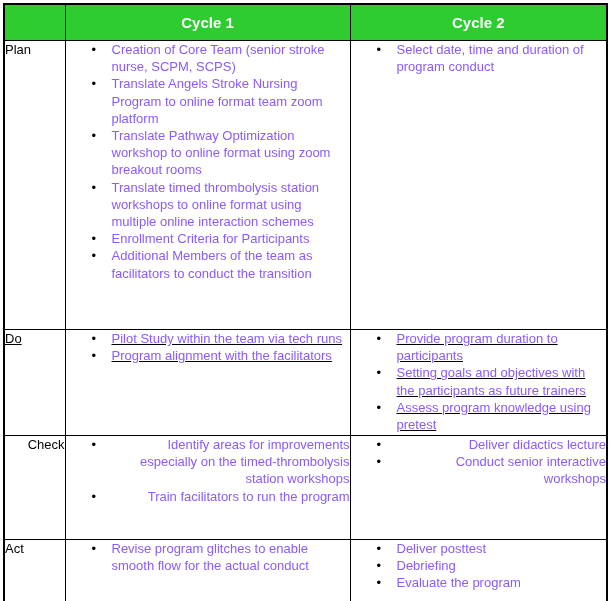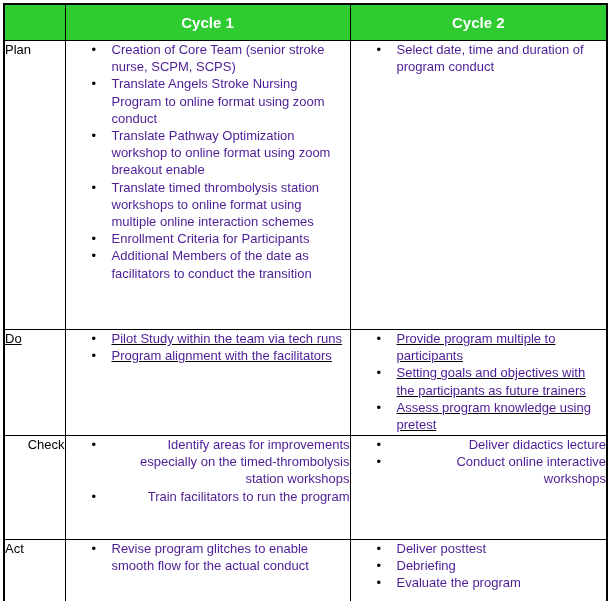--- a/index.html
+++ b/index.html
@@ -74,21 +74,21 @@
 
   ul.bullets {
     margin: 0;
     padding: 0 0 0 46px;
     list-style: none;
   }
   ul.bullets li {
     position: relative;
     font-size: 13px;
     line-height: 17.2px;
-    color: #4c1d95;
+    color: #8b5cf6;
     margin: 0 0 0 0;
     padding: 0 0 0 0;
     text-indent: 0;
   }
   ul.bullets li::before {
     content: "\2022";
     position: absolute;
     left: -20px;
     top: 0;
     font-size: 13px;
@@ -119,63 +119,63 @@
         <th>Cycle 2</th>
       </tr>
     </thead>
     <tbody>
 
       <tr class="row-plan">
         <td class="phase">Plan</td>
         <td class="items">
           <ul class="bullets">
             <li>Creation of Core Team (senior stroke nurse, SCPM, SCPS)</li>
-            <li>Translate Angels Stroke Nursing Program to online format using zoom conduct</li>
-            <li>Translate Pathway Optimization workshop to online format using zoom breakout enable</li>
+            <li>Translate Angels Stroke Nursing Program to online format team zoom platform</li>
+            <li>Translate Pathway Optimization workshop to online format using zoom breakout rooms</li>
             <li>Translate timed thrombolysis station workshops to online format using multiple online interaction schemes</li>
             <li>Enrollment Criteria for Participants</li>
-            <li>Additional Members of the date as facilitators to conduct the transition</li>
+            <li>Additional Members of the team as facilitators to conduct the transition</li>
           </ul>
         </td>
         <td class="items">
           <ul class="bullets">
             <li>Select date, time and duration of program conduct</li>
           </ul>
         </td>
       </tr>
 
       <tr class="row-do">
         <td class="phase">Do</td>
         <td class="items">
           <ul class="bullets">
             <li>Pilot Study within the team via tech runs</li>
             <li>Program alignment with the facilitators</li>
           </ul>
         </td>
         <td class="items">
           <ul class="bullets">
-            <li>Provide program multiple to participants</li>
+            <li>Provide program duration to participants</li>
             <li>Setting goals and objectives with the participants as future trainers</li>
             <li>Assess program knowledge using pretest</li>
           </ul>
         </td>
       </tr>
 
       <tr class="row-check">
         <td class="phase">Check</td>
         <td class="items">
           <ul class="bullets">
             <li>Identify areas for improvements especially on the timed-thrombolysis station workshops</li>
             <li>Train facilitators to run the program</li>
           </ul>
         </td>
         <td class="items">
           <ul class="bullets">
             <li>Deliver didactics lecture</li>
-            <li>Conduct online interactive workshops</li>
+            <li>Conduct senior interactive workshops</li>
           </ul>
         </td>
       </tr>
 
       <tr class="row-act">
         <td class="phase">Act</td>
         <td class="items">
           <ul class="bullets">
             <li>Revise program glitches to enable smooth flow for the actual conduct</li>
           </ul>

